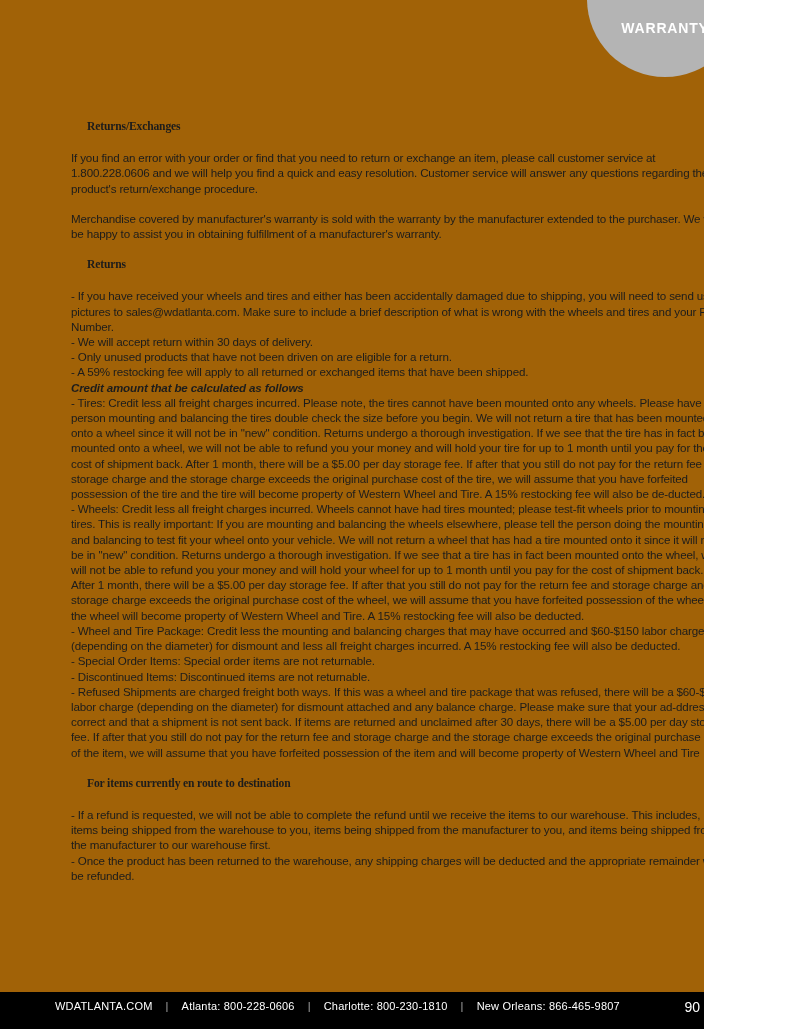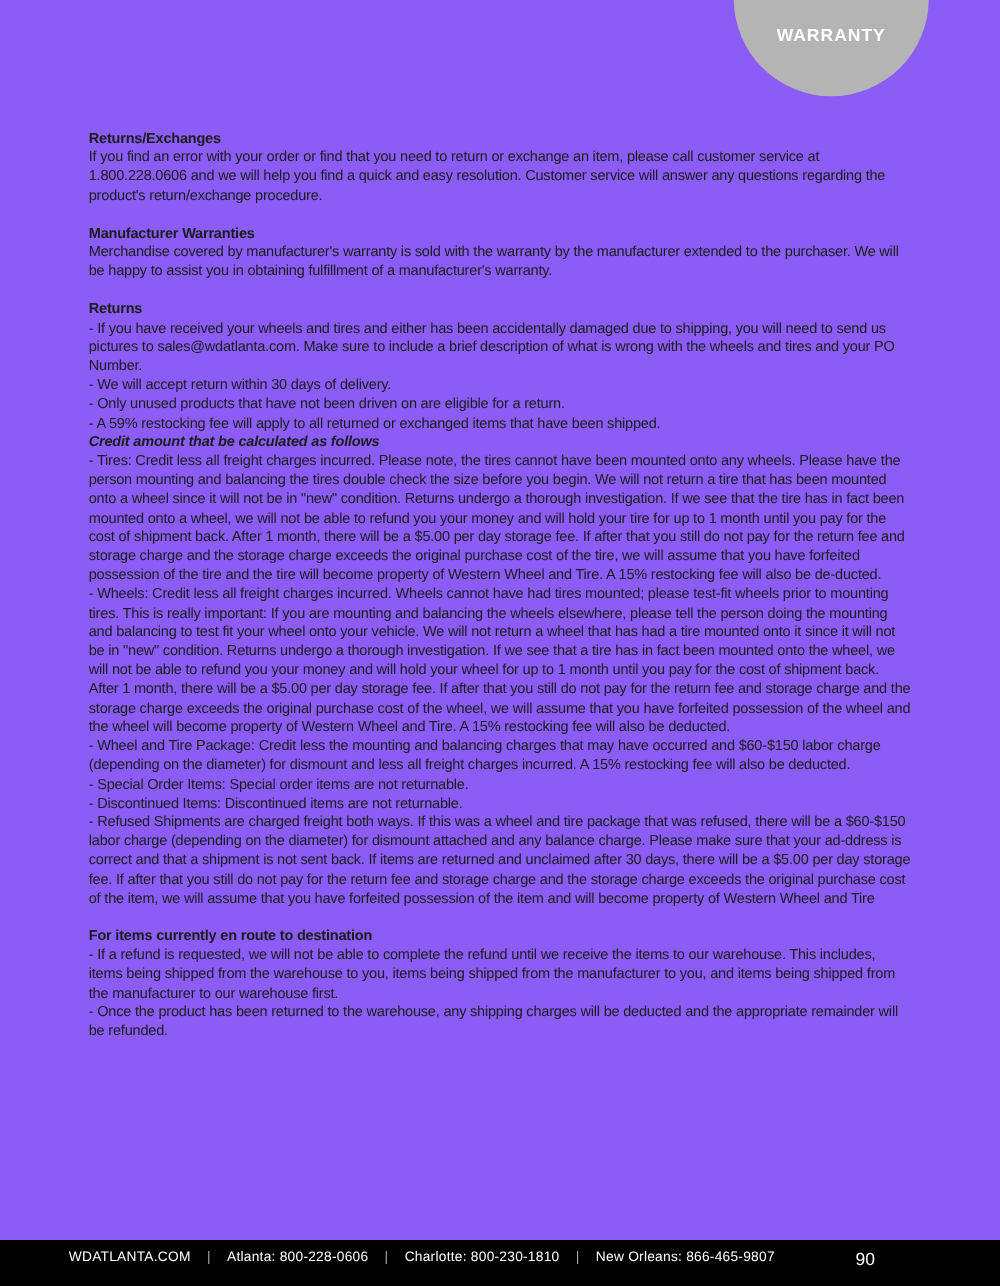--- a/index.html
+++ b/index.html
@@ -1,20 +1,20 @@
 <!DOCTYPE html>
 <html><head>
 <meta charset="utf-8">
 <style>
   html, body { margin: 0; padding: 0; background: #ffffff; }
   .page {
     position: relative;
-    width: 800px;
+    width: 704px;
     height: 1029px;
-    background: #8b5cf6;
+    background: #a16207;
     overflow: hidden;
     font-family: "Liberation Sans", sans-serif;
     color: #1c1c1c;
   }
   
   .warranty-circle {
     position: absolute;
     left: 587px;
     top: -79px;
     width: 156px;
@@ -37,21 +37,21 @@
     left: 71px;
     top: 103px;
     width: 658px;
     font-size: 11.6px;
     line-height: 15.2px;
     letter-spacing: -0.15px;
     text-align: left;
   }
   .section { margin-top: 15px; }
   .section:first-child { margin-top: 0; }
-  .heading { font-weight: 700; margin: 0; }
+  .heading { font-weight: 700; margin: 16px; font-family: Liberation Serif, serif; }
   .subheading { font-weight: 700; font-style: italic; margin: 0; }
   .para { margin: 0; }
   
   .footer {
     position: absolute;
     left: 0;
     bottom: 0;
     width: 800px;
     height: 37px;
     background: #000000;
@@ -86,21 +86,20 @@
   </div>
 
   <main class="content">
 
     <div class="section">
       <p class="heading">Returns/Exchanges</p>
       <p class="para">If you find an error with your order or find that you need to return or exchange an item, please call customer service at 1.800.228.0606 and we will help you find a quick and easy resolution. Customer service will answer any questions regarding the product's return/exchange procedure.</p>
     </div>
 
     <div class="section">
-      <p class="heading">Manufacturer Warranties</p>
       <p class="para">Merchandise covered by manufacturer's warranty is sold with the warranty by the manufacturer extended to the purchaser. We will be happy to assist you in obtaining fulfillment of a manufacturer's warranty.</p>
     </div>
 
     <div class="section">
       <p class="heading">Returns</p>
       <p class="para">- If you have received your wheels and tires and either has been accidentally damaged due to shipping, you will need to send us pictures to sales@wdatlanta.com. Make sure to include a brief description of what is wrong with the wheels and tires and your PO Number.</p>
       <p class="para">- We will accept return within 30 days of delivery.</p>
       <p class="para">- Only unused products that have not been driven on are eligible for a return.</p>
       <p class="para">- A 59% restocking fee will apply to all returned or exchanged items that have been shipped.</p>
       <p class="subheading">Credit amount that be calculated as follows</p>

